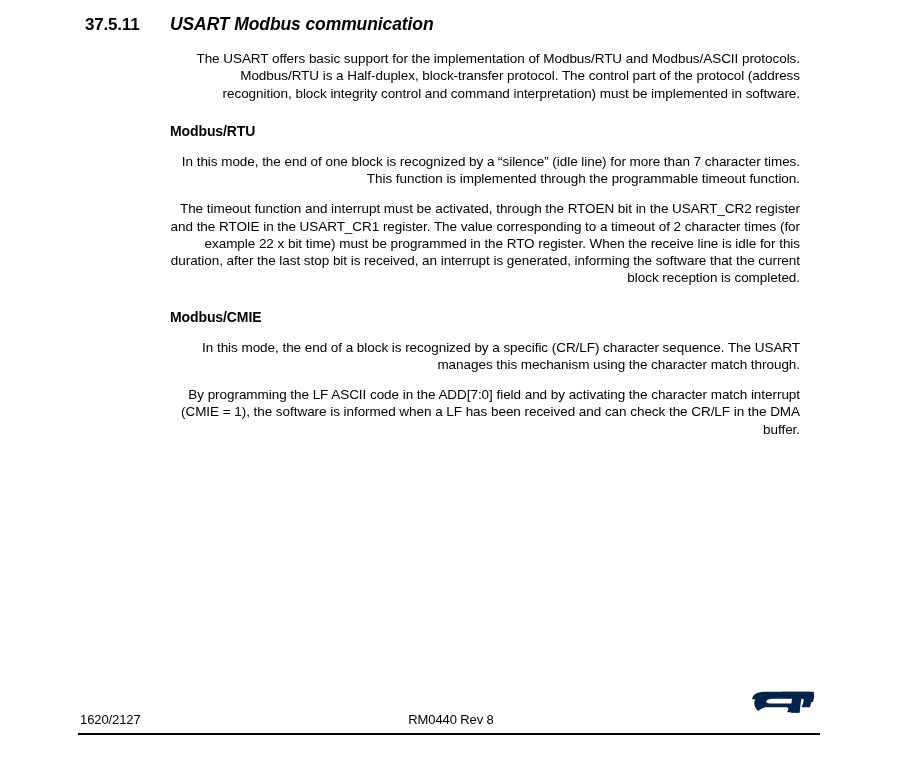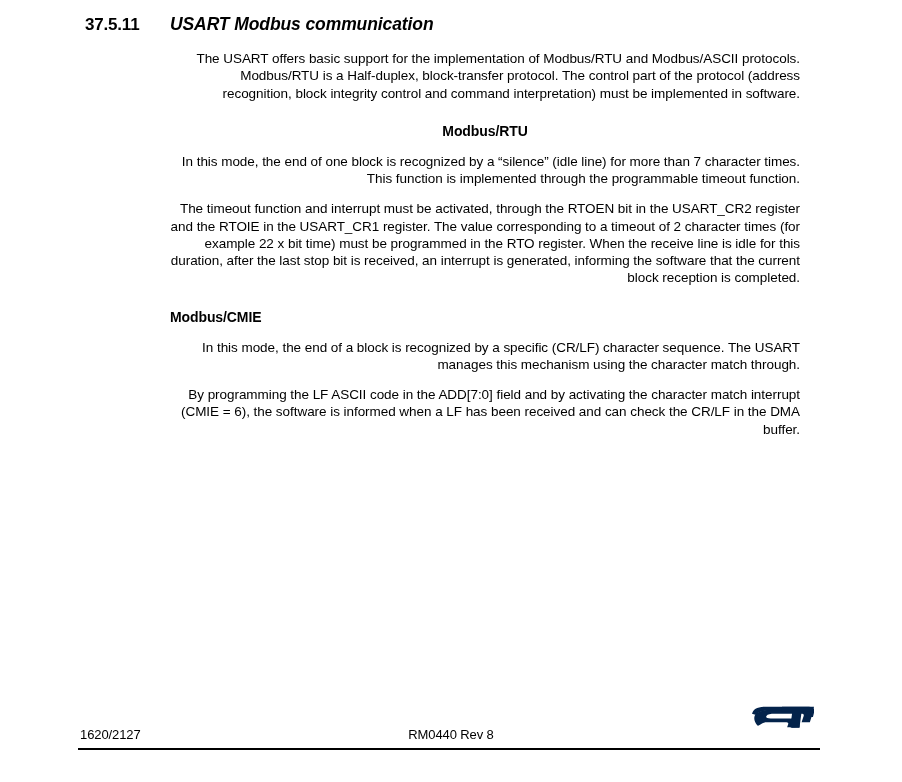--- a/index.html
+++ b/index.html
@@ -60,28 +60,27 @@
   }
   .subhead {
     font-size: 14px;
     font-weight: bold;
     margin: 22px 0 13px 0;
     letter-spacing: -0.1px;
     line-height: 1.2;
   }
   .subhead.first {
     margin-top: 21px;
-    text-align: center;
   }
 
   
   .footer {
     position: absolute;
     left: 0;
-    bottom: 0;
+    bottom: 15px;
     width: 902px;
     height: 60px;
   }
   .footer-rule {
     position: absolute;
     left: 78px;
     top: 26px;
     width: 742px;
     height: 2px;
     background: #000000;
@@ -128,21 +127,21 @@
     <h3 class="subhead first">Modbus/RTU</h3>
 
     <p class="para">In this mode, the end of one block is recognized by a “silence” (idle line) for more than 7 character times. This function is implemented through the programmable timeout function.</p>
 
     <p class="para">The timeout function and interrupt must be activated, through the RTOEN bit in the USART_CR2 register and the RTOIE in the USART_CR1 register. The value corresponding to a timeout of 2 character times (for example 22 x bit time) must be programmed in the RTO register. When the receive line is idle for this duration, after the last stop bit is received, an interrupt is generated, informing the software that the current block reception is completed.</p>
 
     <h3 class="subhead">Modbus/CMIE</h3>
 
     <p class="para">In this mode, the end of a block is recognized by a specific (CR/LF) character sequence. The USART manages this mechanism using the character match through.</p>
 
-    <p class="para">By programming the LF ASCII code in the ADD[7:0] field and by activating the character match interrupt (CMIE = 6), the software is informed when a LF has been received and can check the CR/LF in the DMA buffer.</p>
+    <p class="para">By programming the LF ASCII code in the ADD[7:0] field and by activating the character match interrupt (CMIE = 1), the software is informed when a LF has been received and can check the CR/LF in the DMA buffer.</p>
 
   </div>
 
   <div class="footer">
 
     <div class="st-logo">
       <svg viewBox="0 0 120 64" width="62" height="36" aria-hidden="true">
         <path d="M10 46 C4 38 2 30 8 24 C14 18 26 16 40 16 L104 16 C112 16 118 20 116 27
                  L112 40 L96 40 L100 28 C101 25 99 24 95 24 L44 24 C36 24 30 25 28 28
                  C26 31 29 33 36 33 L70 33 C82 33 88 37 86 44 L84 50 L68 50 L70 44

